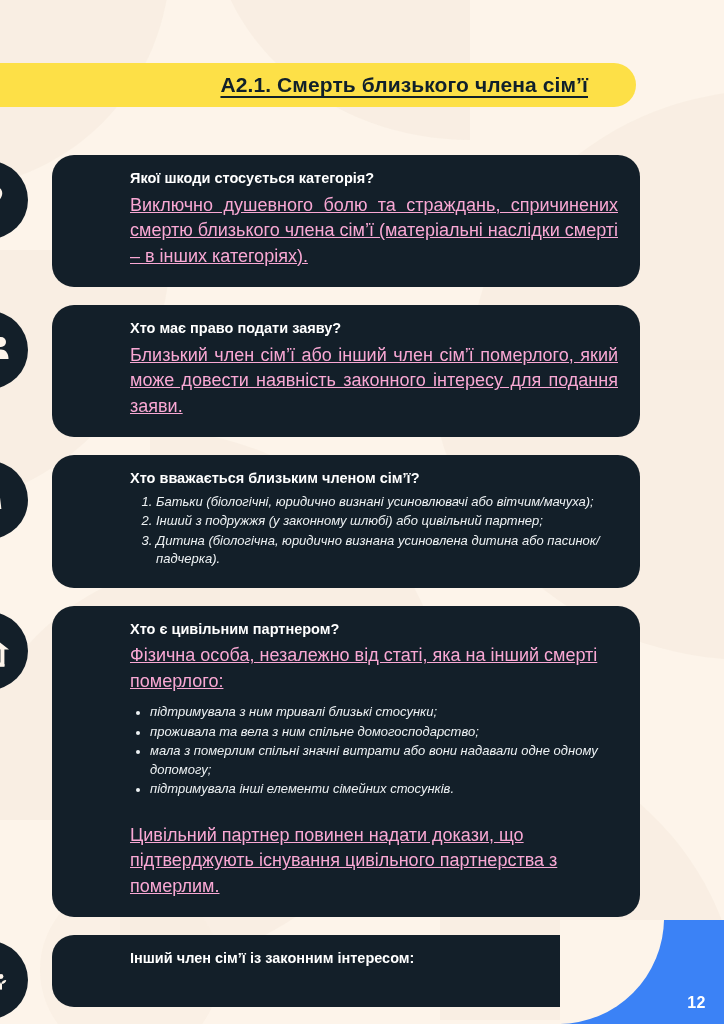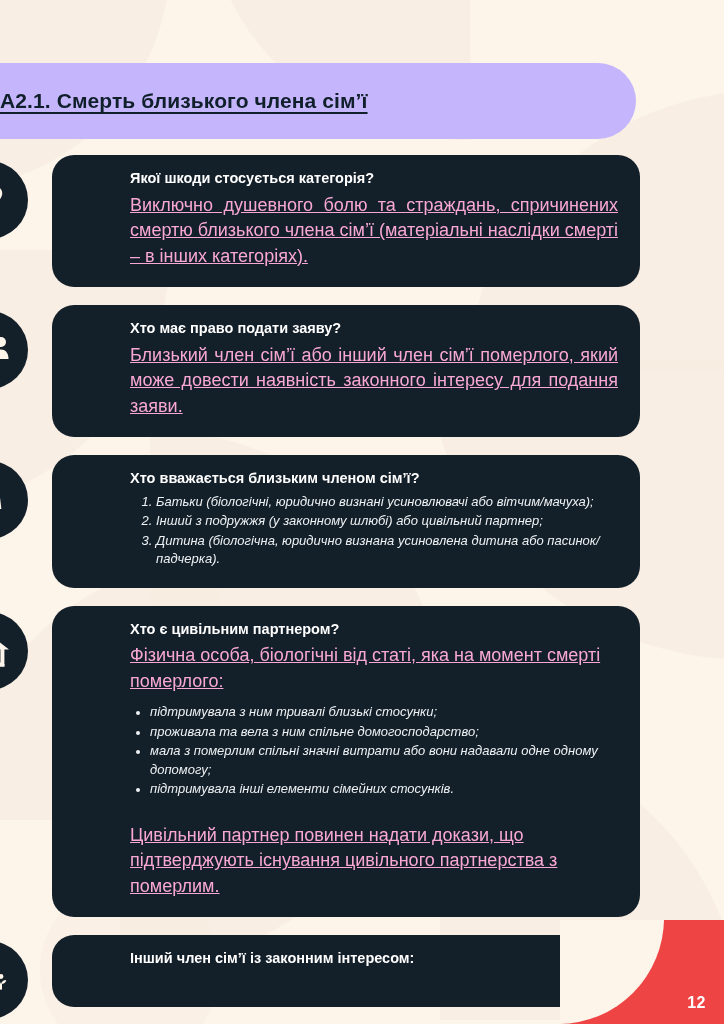--- a/index.html
+++ b/index.html
@@ -34,26 +34,26 @@
   .wm.q-bl { border-radius: 0 0 0 100%; }
   .wm.q-br { border-radius: 0 0 100% 0; }
   .wm.circle { border-radius: 50%; }
 
   
   .header-banner {
     position: absolute;
     left: 0;
     top: 63px;
     width: 636px;
-    height: 76px;
-    background: #c4b5fd;
+    height: 44px;
+    background: #fde047;
     border-radius: 0 60px 60px 0;
     display: flex;
     align-items: center;
-    justify-content: flex-start;
+    justify-content: flex-end;
     padding-right: 48px;
   }
   .header-title {
     font-size: 21px;
     font-weight: bold;
     color: #10202b;
     letter-spacing: .1px;
     text-decoration: underline;
     text-underline-offset: 4px;
     text-decoration-thickness: 2px;
@@ -130,21 +130,21 @@
 
   .spacer-sm { height: 7px; }
 
   
   .page-corner {
     position: absolute;
     right: 0;
     bottom: 0;
     width: 164px;
     height: 104px;
-    background: #ef4444;
+    background: #3b82f6;
     overflow: hidden;
   }
   .page-corner .cut {
     position: absolute;
     left: -108px;
     top: -108px;
     width: 212px;
     height: 212px;
     background: #fdf4ea;
     border-radius: 50%;
@@ -243,21 +243,21 @@
                  M22 9.5 L10.6 18.5 L10.6 31.5 L33.4 31.5 L33.4 18.5 Z" fill="#fdf4ea"></path>
         <rect x="6.6" y="33" width="30.8" height="2.6" fill="#fdf4ea"></rect>
         <circle cx="17" cy="19" r="3.1" fill="#fdf4ea"></circle>
         <path d="M13.4 31 L13.4 25 C13.4 22.6 15 21.6 17 21.6 C19 21.6 20.6 22.6 20.6 25 L20.6 31 Z" fill="#fdf4ea"></path>
         <circle cx="27" cy="19" r="3.1" fill="#fdf4ea"></circle>
         <path d="M23 31 L24.2 24.4 C24.6 22.4 25.6 21.6 27 21.6 C28.4 21.6 29.4 22.4 29.8 24.4 L31 31 Z" fill="#fdf4ea"></path>
       </svg>
     </div>
     <div class="card-body">
       <div class="card-title">Хто є цивільним партнером?</div>
-      <div class="card-text left">Фізична особа, біологічні від статі, яка на момент смерті померлого:</div>
+      <div class="card-text left">Фізична особа, незалежно від статі, яка на інший смерті померлого:</div>
       <div class="spacer-sm"></div>
       <ul class="card-list">
         <li>підтримувала з ним тривалі близькі стосунки;</li>
         <li>проживала та вела з ним спільне домогосподарство;</li>
         <li>мала з померлим спільні значні витрати або вони надавали одне одному допомогу;</li>
         <li>підтримувала інші елементи сімейних стосунків.</li>
       </ul>
       <div class="card-text left" style="margin-top:24px;">Цивільний партнер повинен надати докази, що підтверджують існування цивільного партнерства з померлим.</div>
     </div>
   </div>

